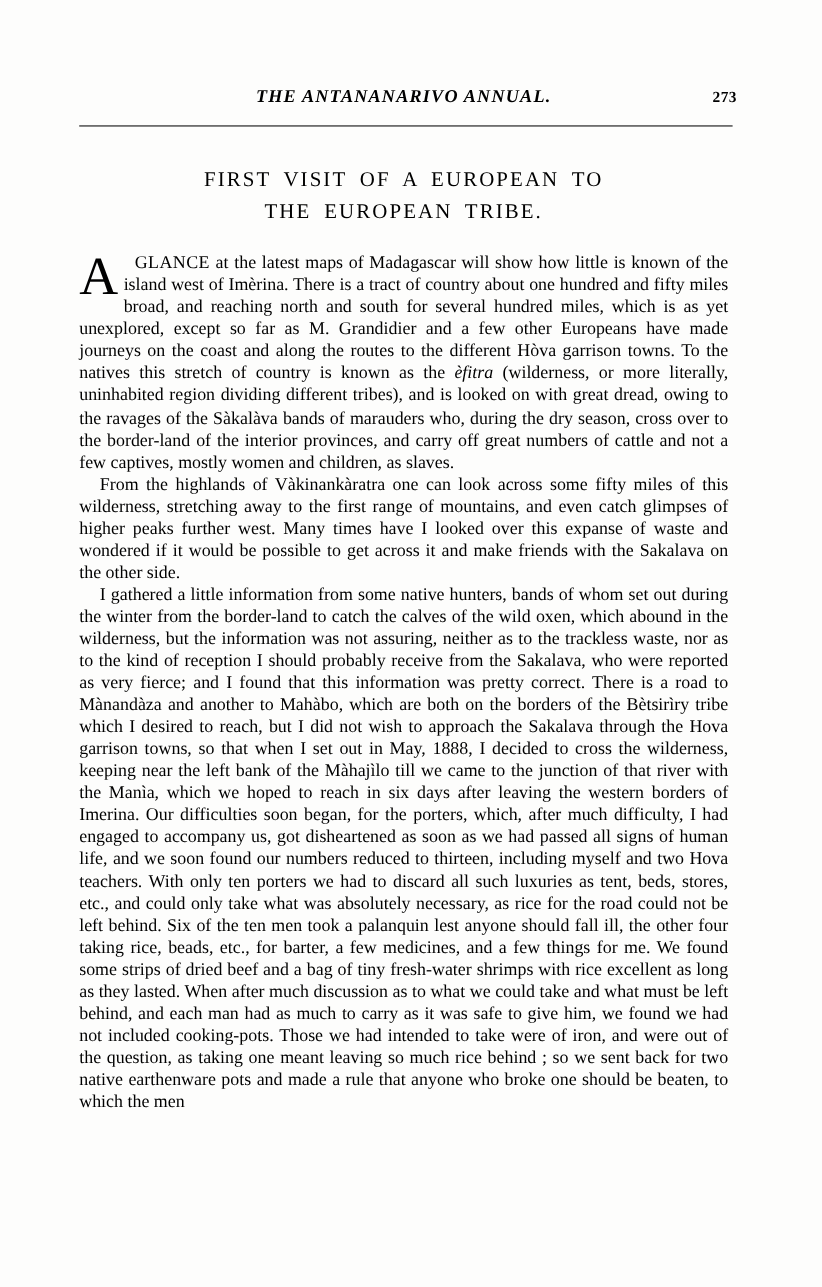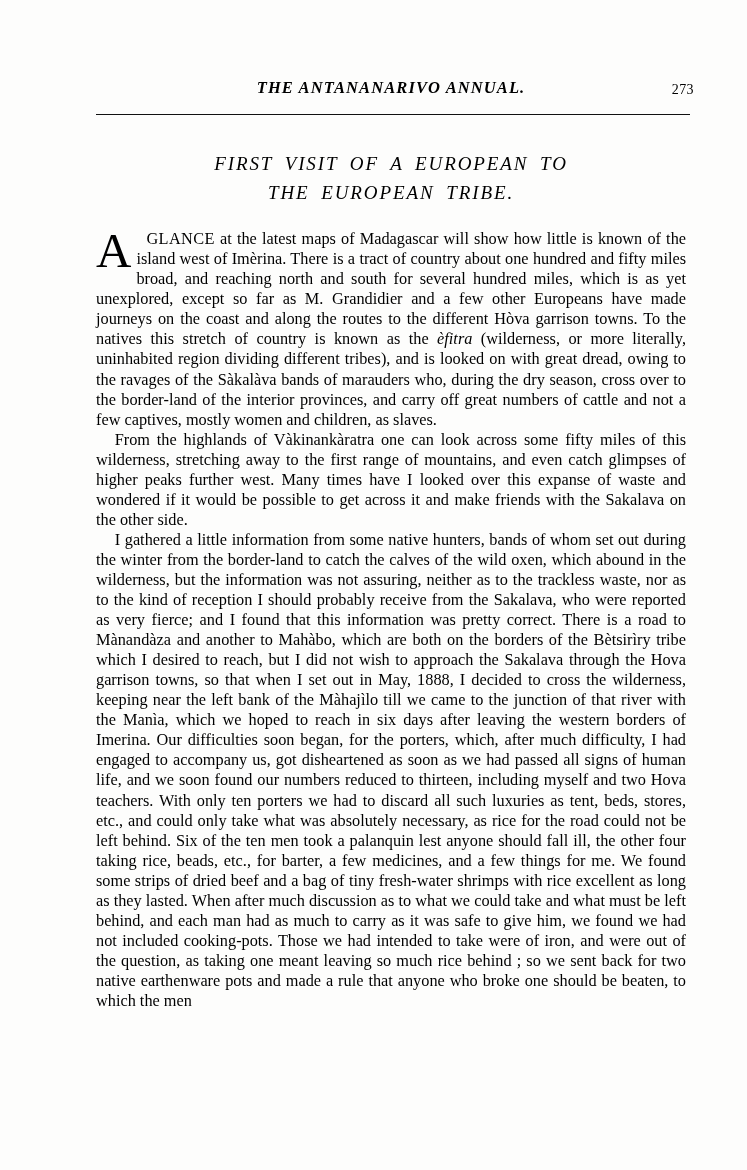--- a/index.html
+++ b/index.html
@@ -14,21 +14,21 @@
   .page {
     position: relative;
     width: 747px;
     height: 1170px;
     margin: 0 auto;
     background: #fdfdfc;
     overflow: hidden;
   }
   .page-inner {
     position: absolute;
-    left: 96px;
+    left: 72px;
     top: 0;
     width: 590px;
   }
 
   
   .running-head {
     position: relative;
     height: 46px;
     margin-top: 78px;
   }
@@ -42,21 +42,21 @@
     font-size: 16.5px;
     letter-spacing: 1.1px;
     white-space: nowrap;
     font-family: "Liberation Serif", "DejaVu Serif", serif;
   }
   .folio {
     position: absolute;
     right: -8px;
     top: 4px;
     font-size: 14px;
-    font-weight: 400;
+    font-weight: 700;
     letter-spacing: 0.4px;
   }
   .head-rule {
     position: absolute;
     left: 0;
     right: -4px;
     top: 36px;
     height: 0;
     border-top: 1.6px solid #111111;
   }
@@ -66,21 +66,20 @@
     margin-top: 26px;
     text-align: center;
   }
   .article-title .tline {
     display: block;
     font-size: 19px;
     letter-spacing: 1.9px;
     word-spacing: 5px;
     line-height: 1.52;
     font-weight: 400;
-    font-style: italic;
   }
 
   
   .body-text {
     margin-top: 14px;
     font-size: 16.3px;
     line-height: 20.05px;
     text-align: justify;
     text-justify: inter-word;
     hyphens: none;

